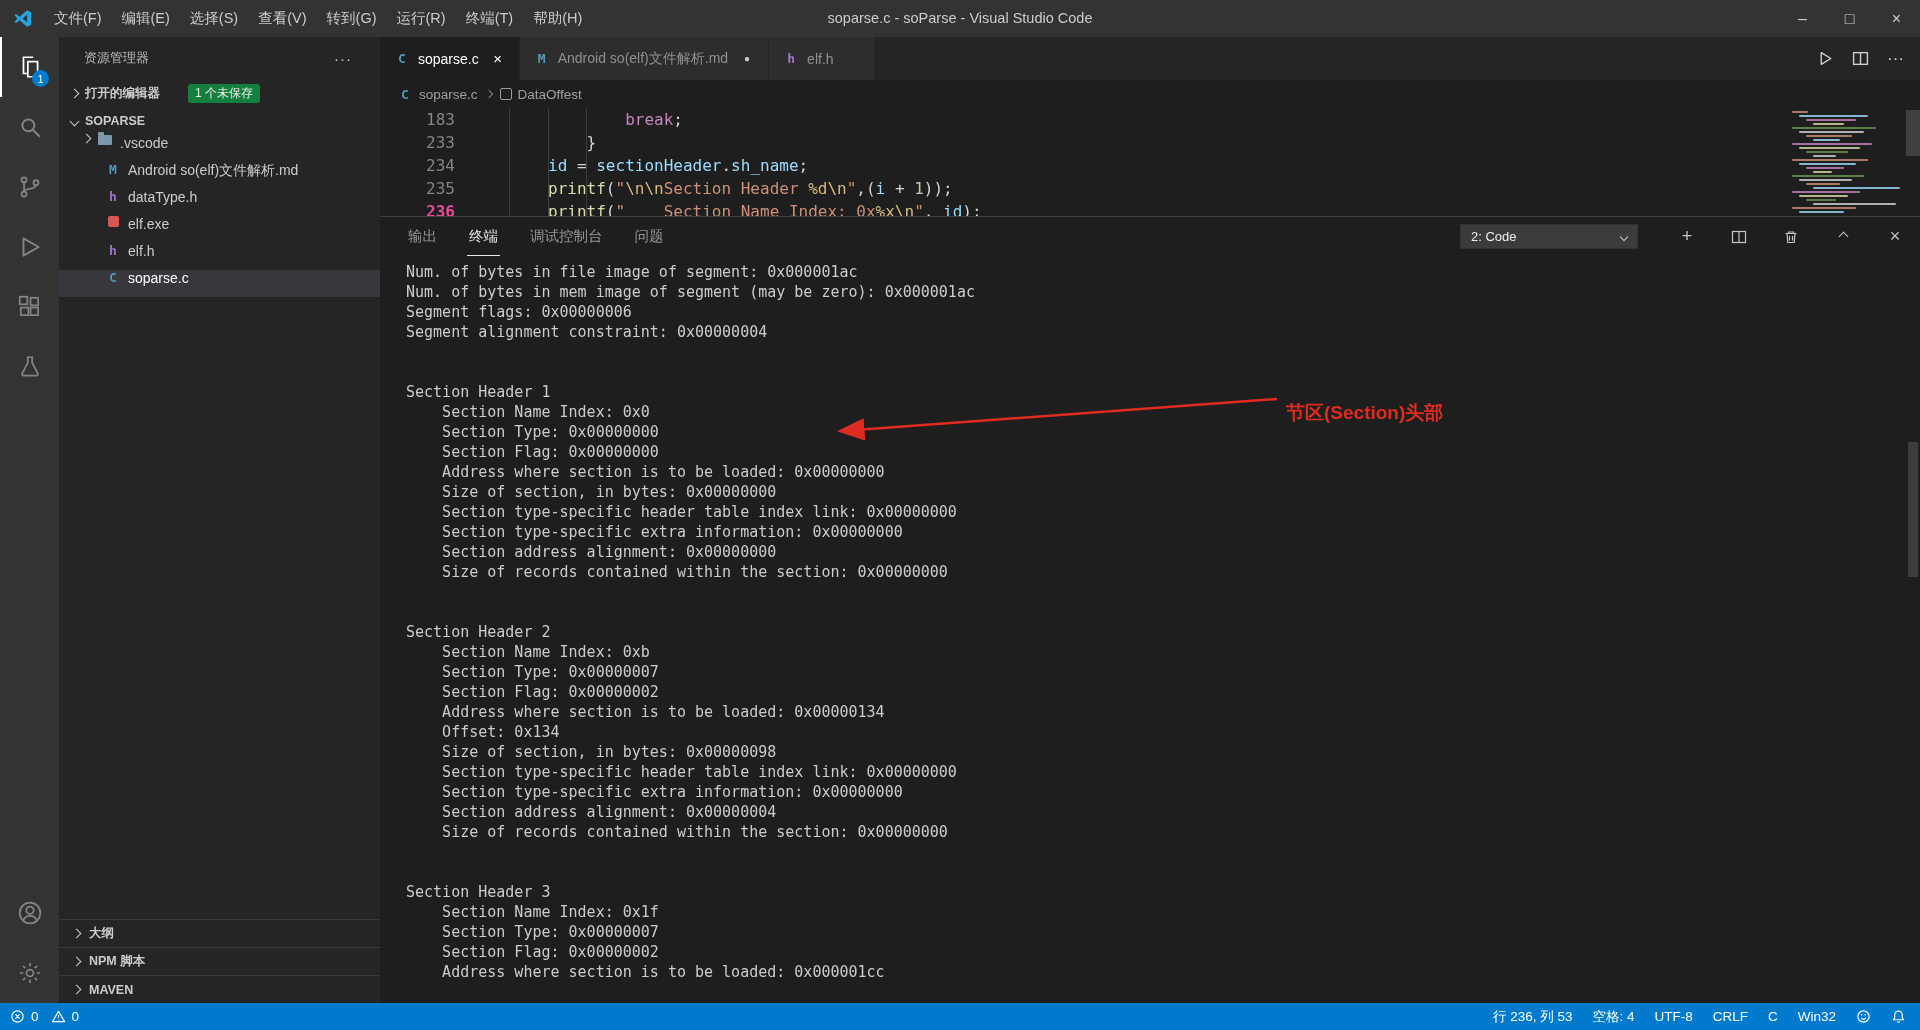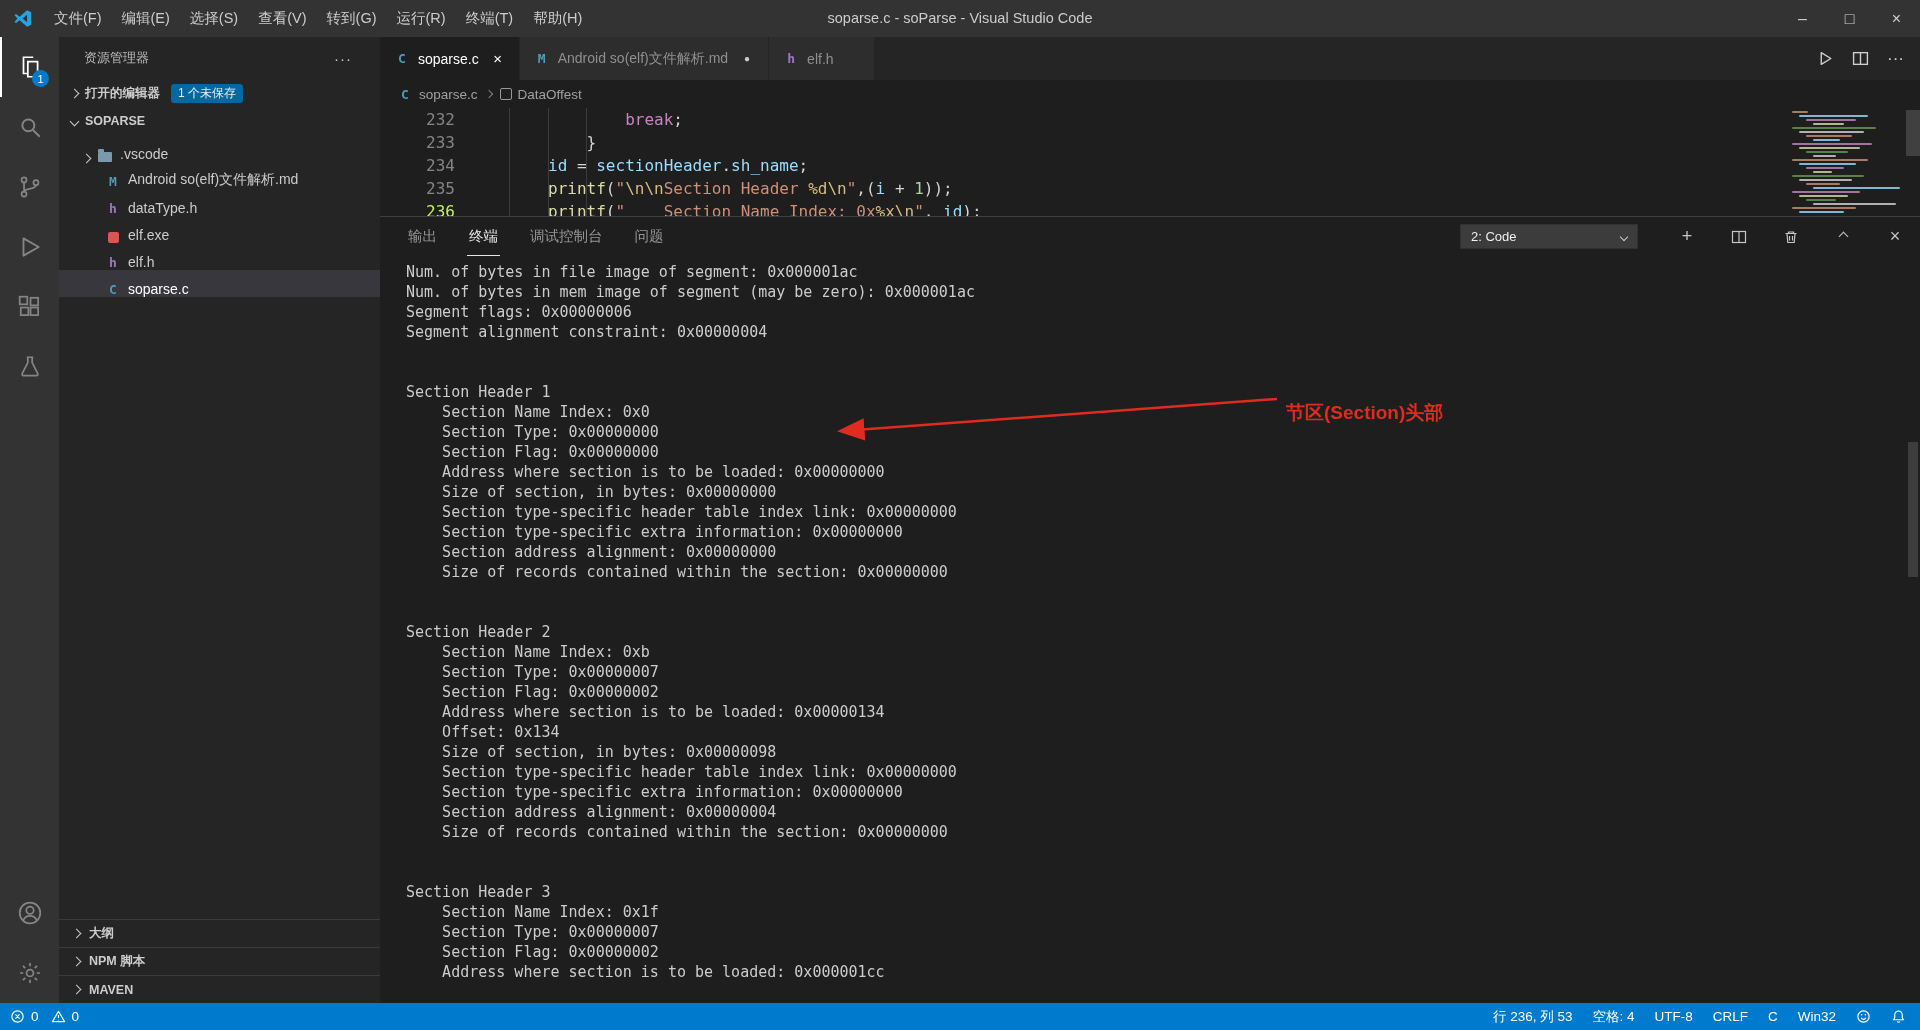--- a/index.html
+++ b/index.html
@@ -24,23 +24,23 @@
   .ab-item { height:60px; display:flex; align-items:center; justify-content:center; position:relative; color:#858585; }
   .ab-item.active { color:#ffffff; box-shadow:inset 2px 0 0 #ffffff; }
   .ab-item svg { width:26px; height:26px; }
   .ab-badge { position:absolute; bottom:10px; right:10px; min-width:17px; height:17px; padding:0 2px; border-radius:9px; background:#007acc; color:#fff; font-size:11px; display:flex; align-items:center; justify-content:center; }
 
   
   .sidebar { width:321px; background:#252526; display:flex; flex-direction:column; font-size:14px; flex:none; }
   .sidebar-top { height:42px; flex:none; display:flex; align-items:center; justify-content:space-between; padding:0 28px 0 25px; font-size:13px; color:#bbbbbb; }
   .sidebar-more { font-size:15px; letter-spacing:1px; color:#cccccc; }
   .section-row { height:28px; flex:none; display:flex; align-items:center; gap:7px; font-weight:bold; font-size:12.5px; color:#cccccc; padding-left:12px; }
-  .badge-pill { background:#0369a1; color:#eaeaea; border-radius:3px; padding:1px 7px; font-size:12px; font-weight:normal; margin-left:4px; }
+  .badge-pill { background:#15803d; color:#eaeaea; border-radius:3px; padding:1px 7px; font-size:12px; font-weight:normal; margin-left:21px; }
   .tree { flex:none; }
-  .tree-item { height:27px; display:flex; align-items:flex-end; gap:7px; padding-left:46px; cursor:default; white-space:nowrap; }
+  .tree-item { height:27px; display:flex; align-items:flex-start; gap:7px; padding-left:46px; cursor:default; white-space:nowrap; }
   .tree-item.folder { padding-left:24px; }
   .tree-item.selected { background:#37373d; color:#ffffff; }
   .sidebar-bottom { margin-top:auto; }
   .bottom-row { height:28px; display:flex; align-items:center; gap:9px; padding-left:14px; font-weight:bold; font-size:12.5px; border-top:1px solid rgba(204,204,204,0.13); }
 
   
   .chev { display:inline-block; width:7px; height:7px; border-right:1.5px solid currentColor; border-bottom:1.5px solid currentColor; flex:none; }
   .chev.r { transform:rotate(-45deg); }
   .chev.d { transform:rotate(45deg); }
   .chev.u { transform:rotate(-135deg); }
@@ -63,21 +63,21 @@
   .ea-icon svg { width:17px; height:17px; }
 
   .breadcrumb { height:28px; flex:none; display:flex; align-items:center; gap:8px; padding-left:17px; font-size:13.5px; color:#a0a0a0; }
   .bc-item { display:flex; align-items:center; gap:6px; }
   .bc-sep { width:6px; height:6px; border-width:1.2px; color:#808080; }
   .bc-symbol { width:12px; height:12px; border:1.4px solid #9a9a9a; border-radius:2px; display:inline-block; }
 
   .code-area { position:relative; height:108px; flex:none; overflow:hidden; display:flex; font-family:"DejaVu Sans Mono",monospace; font-size:16px; line-height:23px; }
   .gutter { width:75px; flex:none; text-align:right; color:#858585; }
   .ln { height:23px; }
-  .ln.cur { color:#bef264; }
+  .ln.cur { color:#ec4899;font-weight:bold; }
   .code-lines { padding-left:16px; white-space:pre; }
   .code-line { height:23px; }
   .tk-pl{color:#d4d4d4}.tk-kw{color:#c586c0}.tk-vr{color:#9cdcfe}.tk-fn{color:#dcdcaa}.tk-st{color:#ce9178}.tk-esc{color:#d7ba7d}.tk-nm{color:#b5cea8}
   .indent-guide { position:absolute; top:0; bottom:0; width:1px; background:#3c3c3c; }
   .ig1{left:129px}.ig2{left:168px}.ig3{left:206px}
   .minimap { position:absolute; top:3px; right:18px; width:110px; overflow:hidden; height:102px; }
   .mm-bar { height:2px; margin-bottom:2px; border-radius:1px; opacity:.8; }
   .editor-scrollbar { position:absolute; top:0; right:0; width:14px; height:100%; }
   .editor-scrollbar .slider { margin-top:2px; height:46px; background:rgba(121,121,121,.38); }
 
@@ -300,21 +300,21 @@
           </span>
           <span class="chev r bc-sep"></span>
           <span class="bc-item">
             <span class="bc-symbol"></span>
             <span>DataOffest</span>
           </span>
         </div>
 
       <div class="code-area">
         <div class="gutter">
-            <div class="ln">232</div>
+            <div class="ln">183</div>
             <div class="ln">233</div>
             <div class="ln">234</div>
             <div class="ln">235</div>
             <div class="ln cur">236</div>
           </div>
         <div class="code-lines"><div class="code-line"><span class="tk-pl">                </span><span class="tk-kw">break</span><span class="tk-pl">;</span></div><div class="code-line"><span class="tk-pl">            }</span></div><div class="code-line"><span class="tk-pl">        </span><span class="tk-vr">id</span><span class="tk-pl"> = </span><span class="tk-vr">sectionHeader</span><span class="tk-pl">.</span><span class="tk-vr">sh_name</span><span class="tk-pl">;</span></div><div class="code-line"><span class="tk-pl">        </span><span class="tk-fn">printf</span><span class="tk-pl">(</span><span class="tk-st">"</span><span class="tk-esc">\n\n</span><span class="tk-st">Section Header </span><span class="tk-esc">%d</span><span class="tk-esc">\n</span><span class="tk-st">"</span><span class="tk-pl">,(</span><span class="tk-vr">i</span><span class="tk-pl"> + </span><span class="tk-nm">1</span><span class="tk-pl">));</span></div><div class="code-line"><span class="tk-pl">        </span><span class="tk-fn">printf</span><span class="tk-pl">(</span><span class="tk-st">"    Section Name Index: 0x</span><span class="tk-esc">%x</span><span class="tk-esc">\n</span><span class="tk-st">"</span><span class="tk-pl">, </span><span class="tk-vr">id</span><span class="tk-pl">);</span></div></div>
         <div class="indent-guide ig1"></div>
         <div class="indent-guide ig2"></div>
         <div class="indent-guide ig3"></div>
         <div class="minimap">

